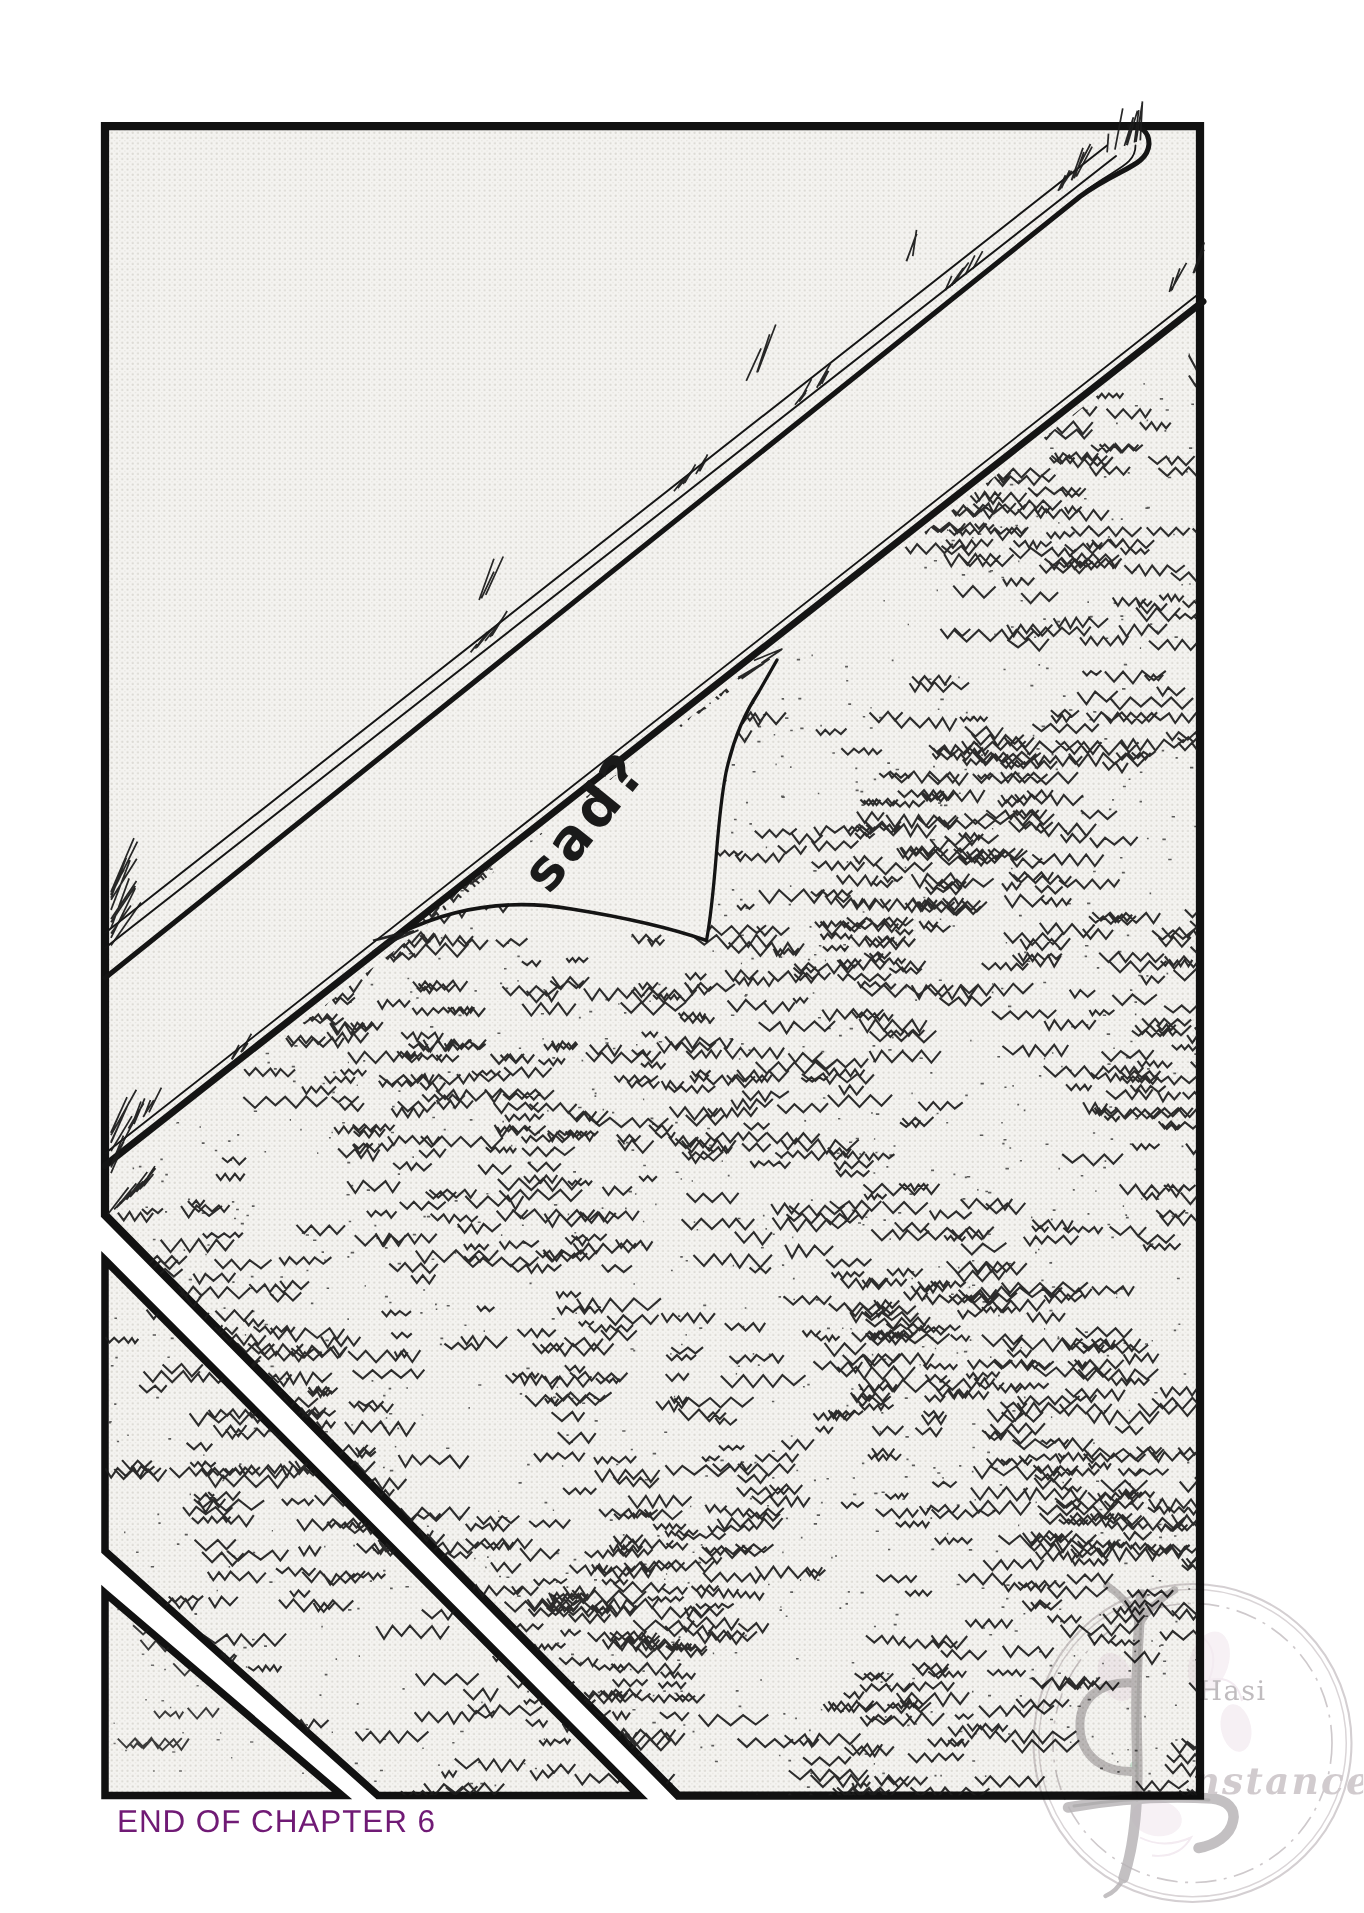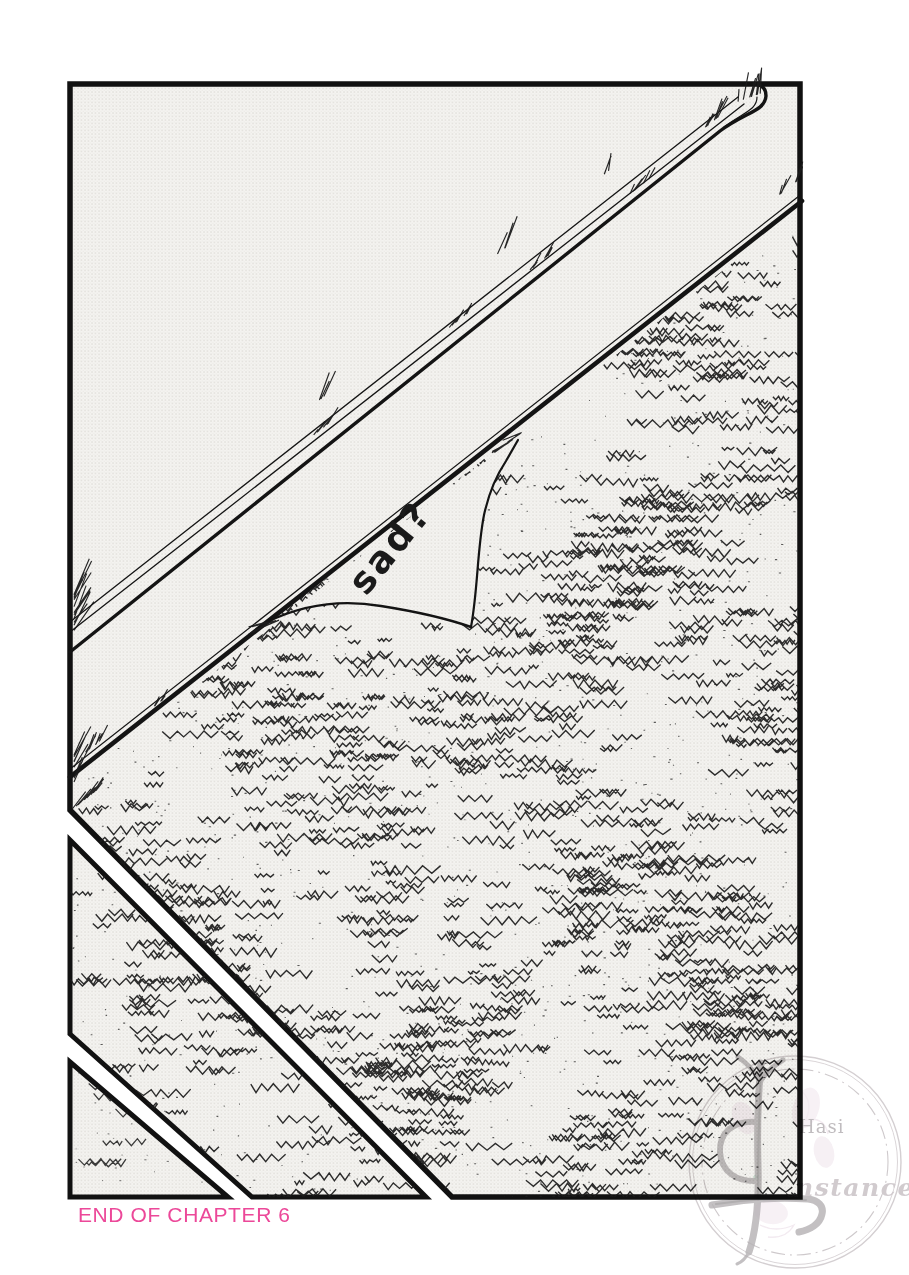--- a/index.html
+++ b/index.html
@@ -3,21 +3,21 @@
 <meta charset="utf-8">
 <style>
   html,body{margin:0;padding:0;background:#ffffff}
   .page{
     position:relative;width:909px;height:1275px;background:#ffffff;
     font-family:"Liberation Sans",sans-serif;overflow:hidden;
   }
   .art{position:absolute;left:0;top:0}
   .caption{
     position:absolute;left:78px;top:1203px;
-    font-size:21px;letter-spacing:.6px;color:#ec4899;
+    font-size:21px;letter-spacing:.6px;color:#701a75;
     font-family:"Liberation Sans",sans-serif;white-space:nowrap;
   }
   .wm{position:absolute;left:0;top:0;mix-blend-mode:multiply;pointer-events:none}
   .speech{
     font-family:"DejaVu Sans",sans-serif;font-weight:700;
     font-size:37px;letter-spacing:3px;fill:#1a1a1a;
   }
   .wm-top{font-family:"DejaVu Serif",serif;font-size:18px;fill:#b6b1b4;letter-spacing:1px}
   .wm-bot{
     font-family:"DejaVu Serif",serif;font-style:italic;font-weight:700;

